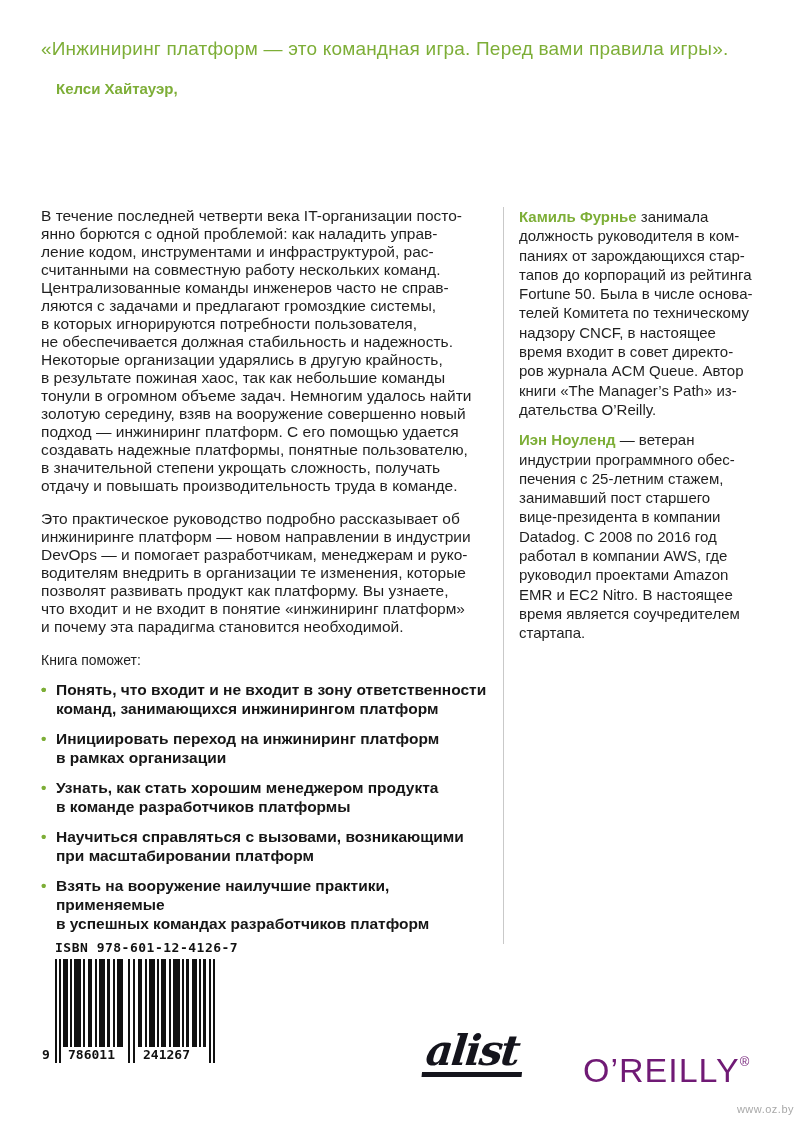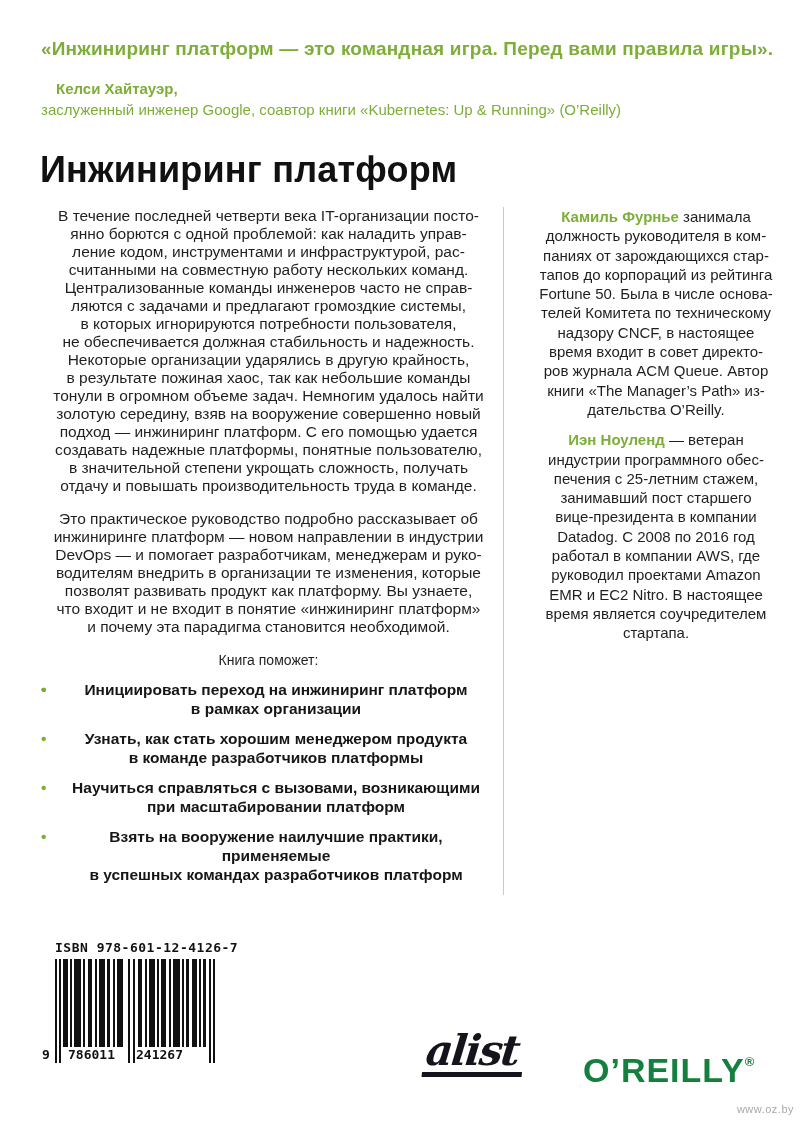--- a/index.html
+++ b/index.html
@@ -9,21 +9,21 @@
     font-family: "Liberation Sans", sans-serif;
     color: #1b1b1b;
     position: relative;
     overflow: hidden;
   }
   .page { position: absolute; inset: 0; background: #fff; }
 
   
   .quote {
     position: absolute; left: 41px; top: 38px; width: 752px;
-    font-size: 19px; font-weight: bold; color: #7dae37;
+    font-size: 19px; font-weight: normal; color: #7dae37;
     letter-spacing: 0.2px; white-space: nowrap;
   }
   .credit-name {
     position: absolute; left: 56px; top: 80px;
     font-size: 15px; font-weight: bold; color: #7dae37;
   }
   .credit-role {
     position: absolute; left: 41px; top: 101px;
     font-size: 15px; color: #7dae37; white-space: nowrap;
   }
@@ -31,21 +31,21 @@
   
   .book-title {
     position: absolute; left: 40px; top: 149px;
     font-size: 36px; font-weight: bold; color: #111;
     letter-spacing: 0.2px;
   }
 
   
   .columns {
     position: absolute; left: 41px; top: 207px; width: 752px;
-    display: flex; align-items: stretch; text-align: center;
+    display: flex; align-items: stretch;
   }
   .col-left { width: 455px; flex: 0 0 455px; }
   .col-divider {
     flex: 0 0 1px; background: #c9c9c9; margin-left: 7px;
   }
   .col-right { flex: 1 1 auto; padding-left: 15px; }
 
   .preline { white-space: pre-line; }
 
   .body-par {
@@ -78,53 +78,51 @@
   }
   .barcode { position: relative; width: 160px; height: 104px; margin-left: 14px; }
   .barcode svg { position: absolute; left: 0; top: 0; }
   .barcode-digits {
     position: absolute; top: 88px; left: 0; width: 160px; height: 16px;
     font-family: "DejaVu Sans Mono", monospace; font-weight: bold;
     font-size: 13px; color: #111;
   }
   .barcode-digits .d9   { position: absolute; left: -13px; top: 0; }
   .barcode-digits .dg1  { position: absolute; left: 11px;  top: 0; background: #fff; padding: 0 2px; }
-  .barcode-digits .dg2  { position: absolute; left: 81px;  top: 0; background: #fff; padding: 0 0; }
+  .barcode-digits .dg2  { position: absolute; left: 81px;  top: 0; background: #fff; padding: 0 7px; }
 
   
   .alist-logo {
     position: absolute; left: 424px; top: 1030px;
     font-family: "DejaVu Serif", serif;
     font-style: italic; font-weight: bold;
     font-size: 42px; line-height: 42px; color: #14141c;
     transform: skewX(-6deg); letter-spacing: -2px;
     border-bottom: 5px solid #14141c; padding: 0 6px 0 2px;
   }
   .oreilly-logo {
     position: absolute; left: 583px; top: 1044px;
-    color: #15803d; font-weight: bold; font-size: 34px; line-height: 36px;
+    color: #701a75; font-weight: normal; font-size: 34px; line-height: 36px;
     letter-spacing: 1px; white-space: nowrap;
   }
   .oreilly-logo sup { font-size: 13px; vertical-align: 16px; letter-spacing: 0; }
 
   .watermark {
     position: absolute; right: 6px; top: 1103px;
     font-size: 11px; color: #a8a8a8; letter-spacing: 0.5px;
   }
 </style>
 </head>
 <body>
 
 <div class="page">
 
   <div class="quote">«Инжиниринг платформ — это командная игра. Перед вами правила игры».</div>
   <div class="credit-name">Келси Хайтауэр,</div>
-  <div class="credit-role">заслуженный инженер Google, соавтор книги «Kubernetes: Up &amp; Running» (O’Reilly)</div>
-
-  <h1 class="book-title">Инжиниринг платформ</h1>
+
 
   <div class="columns">
     <div class="col-left">
       <p class="body-par preline">В течение последней четверти века IT-организации посто-
 янно борются с одной проблемой: как наладить управ-
 ление кодом, инструментами и инфраструктурой, рас-
 считанными на совместную работу нескольких команд.
 Централизованные команды инженеров часто не справ-
 ляются с задачами и предлагают громоздкие системы,
 в которых игнорируются потребности пользователя,
@@ -144,20 +142,22 @@
 позволят развивать продукт как платформу. Вы узнаете,
 что входит и не входит в понятие «инжиниринг платформ»
 и почему эта парадигма становится необходимой.</p>
       <p class="list-heading">Книга поможет:</p>
       <ul class="benefits">
         <li>
           <span class="dot">•</span>
         </li>
         <li>
           <span class="dot">•</span>
+          <span class="preline">Понять, что входит и не входит в зону ответственности
+команд, занимающихся инжинирингом платформ</span>
         </li>
         <li>
           <span class="dot">•</span>
           <span class="preline">Инициировать переход на инжиниринг платформ
 в рамках организации</span>
         </li>
         <li>
           <span class="dot">•</span>
           <span class="preline">Узнать, как стать хорошим менеджером продукта
 в команде разработчиков платформы</span>

